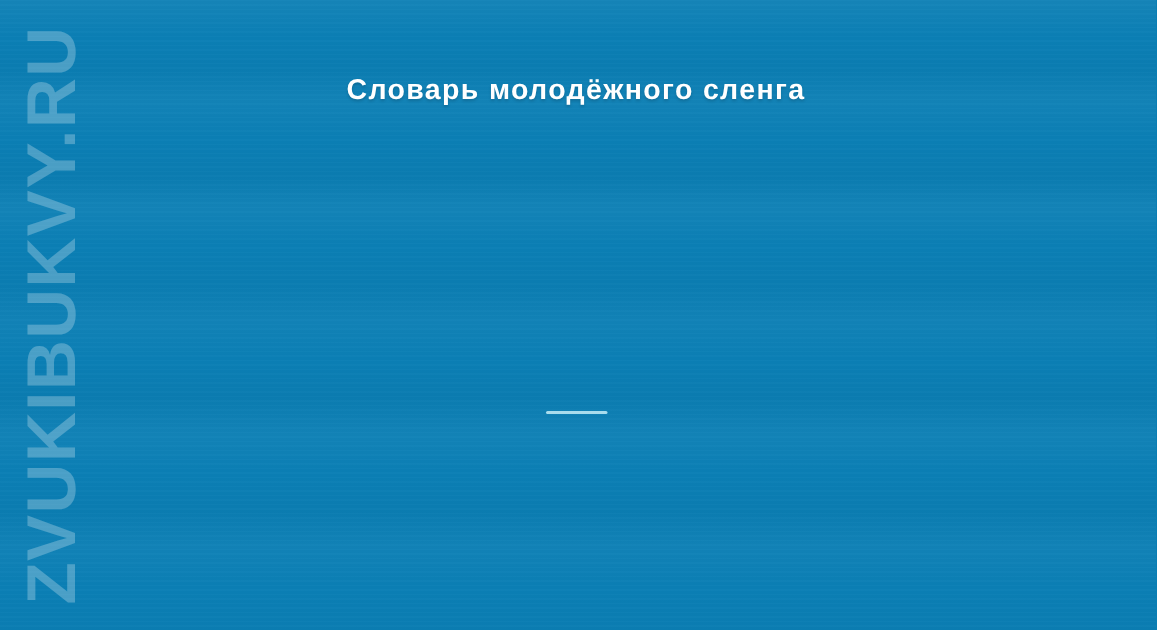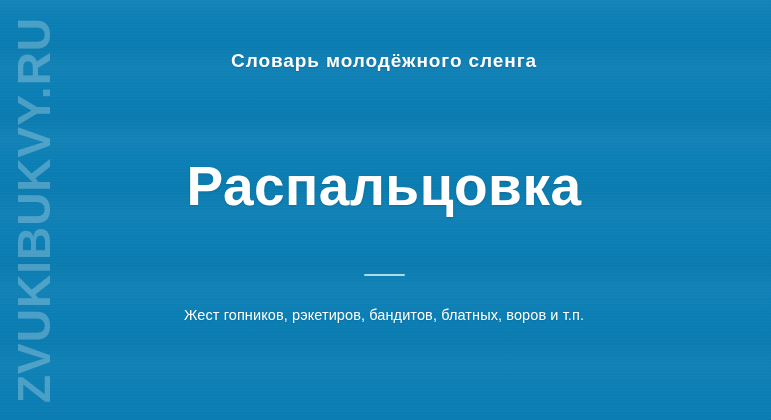--- a/index.html
+++ b/index.html
@@ -155,22 +155,20 @@
   <div class="bg-scanlines"></div>
 
   <div class="watermark">
     <span class="watermark-text">ZVUKIBUKVY.RU</span>
   </div>
 
   <div class="content">
 
     <div class="site-title">Словарь молодёжного сленга</div>
 
-    <h1 class="entry-word">Распальцовка</h1>
 
     <div class="divider-wrap">
       <div class="divider"></div>
     </div>
 
-    <div class="entry-definition">Жест гопников, рэкетиров, бандитов, блатных, воров и т.п.</div>
 
   </div>
 </div>
 
 </body></html>

